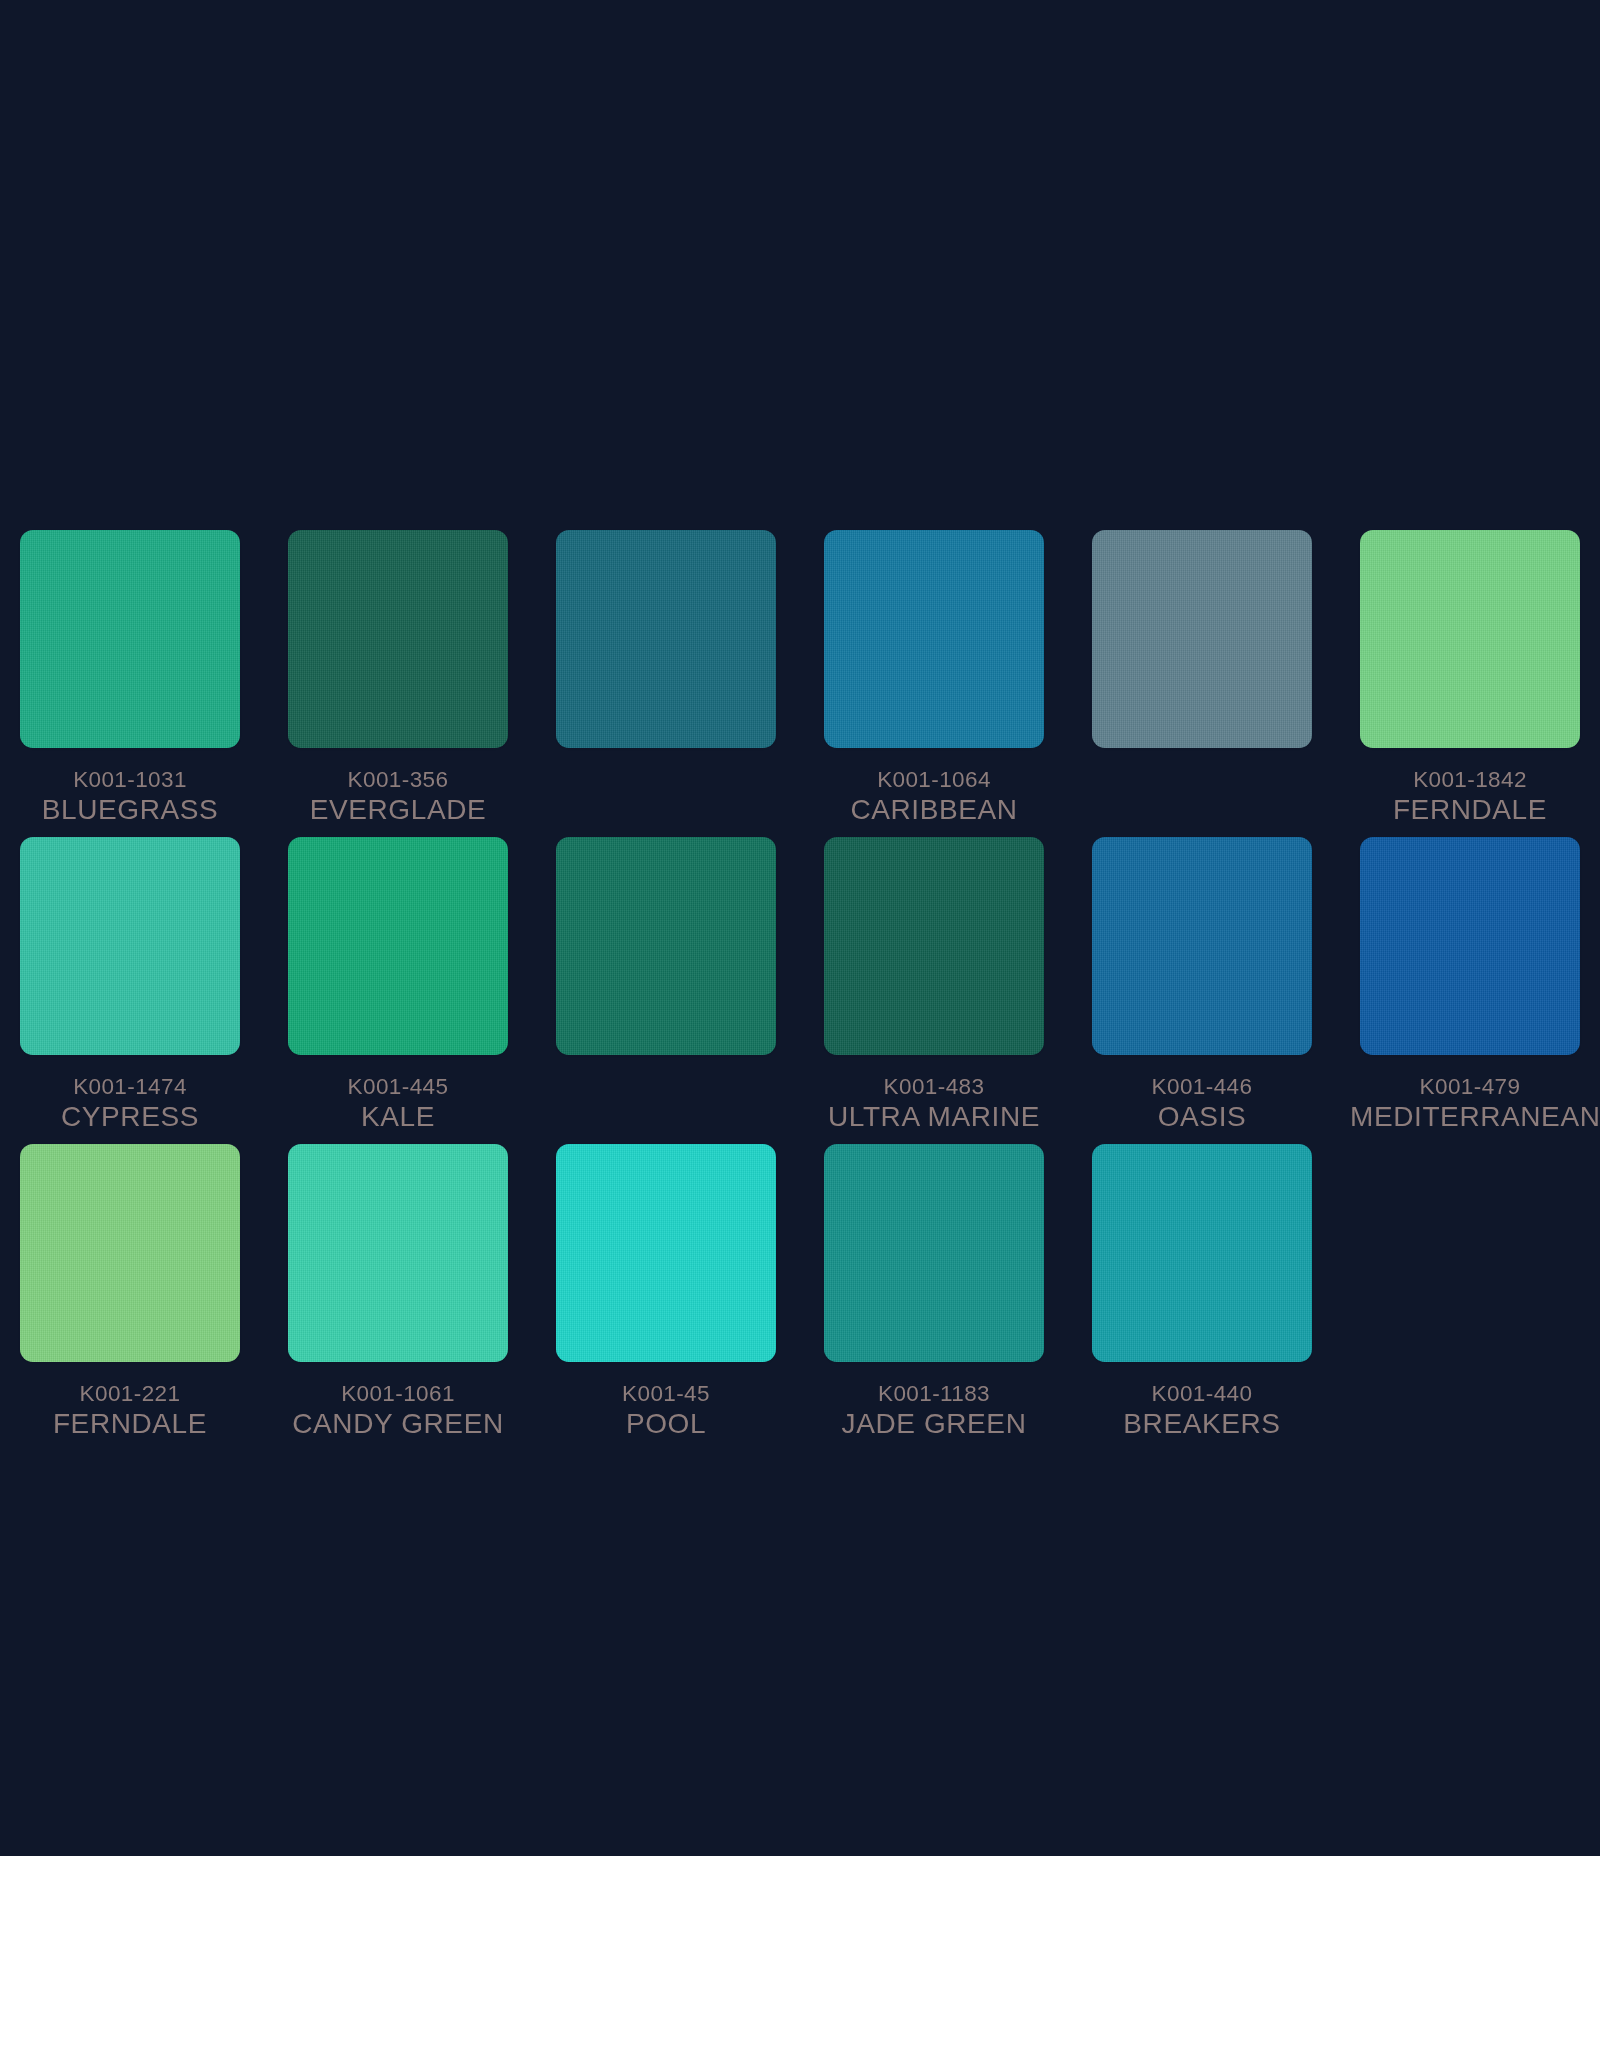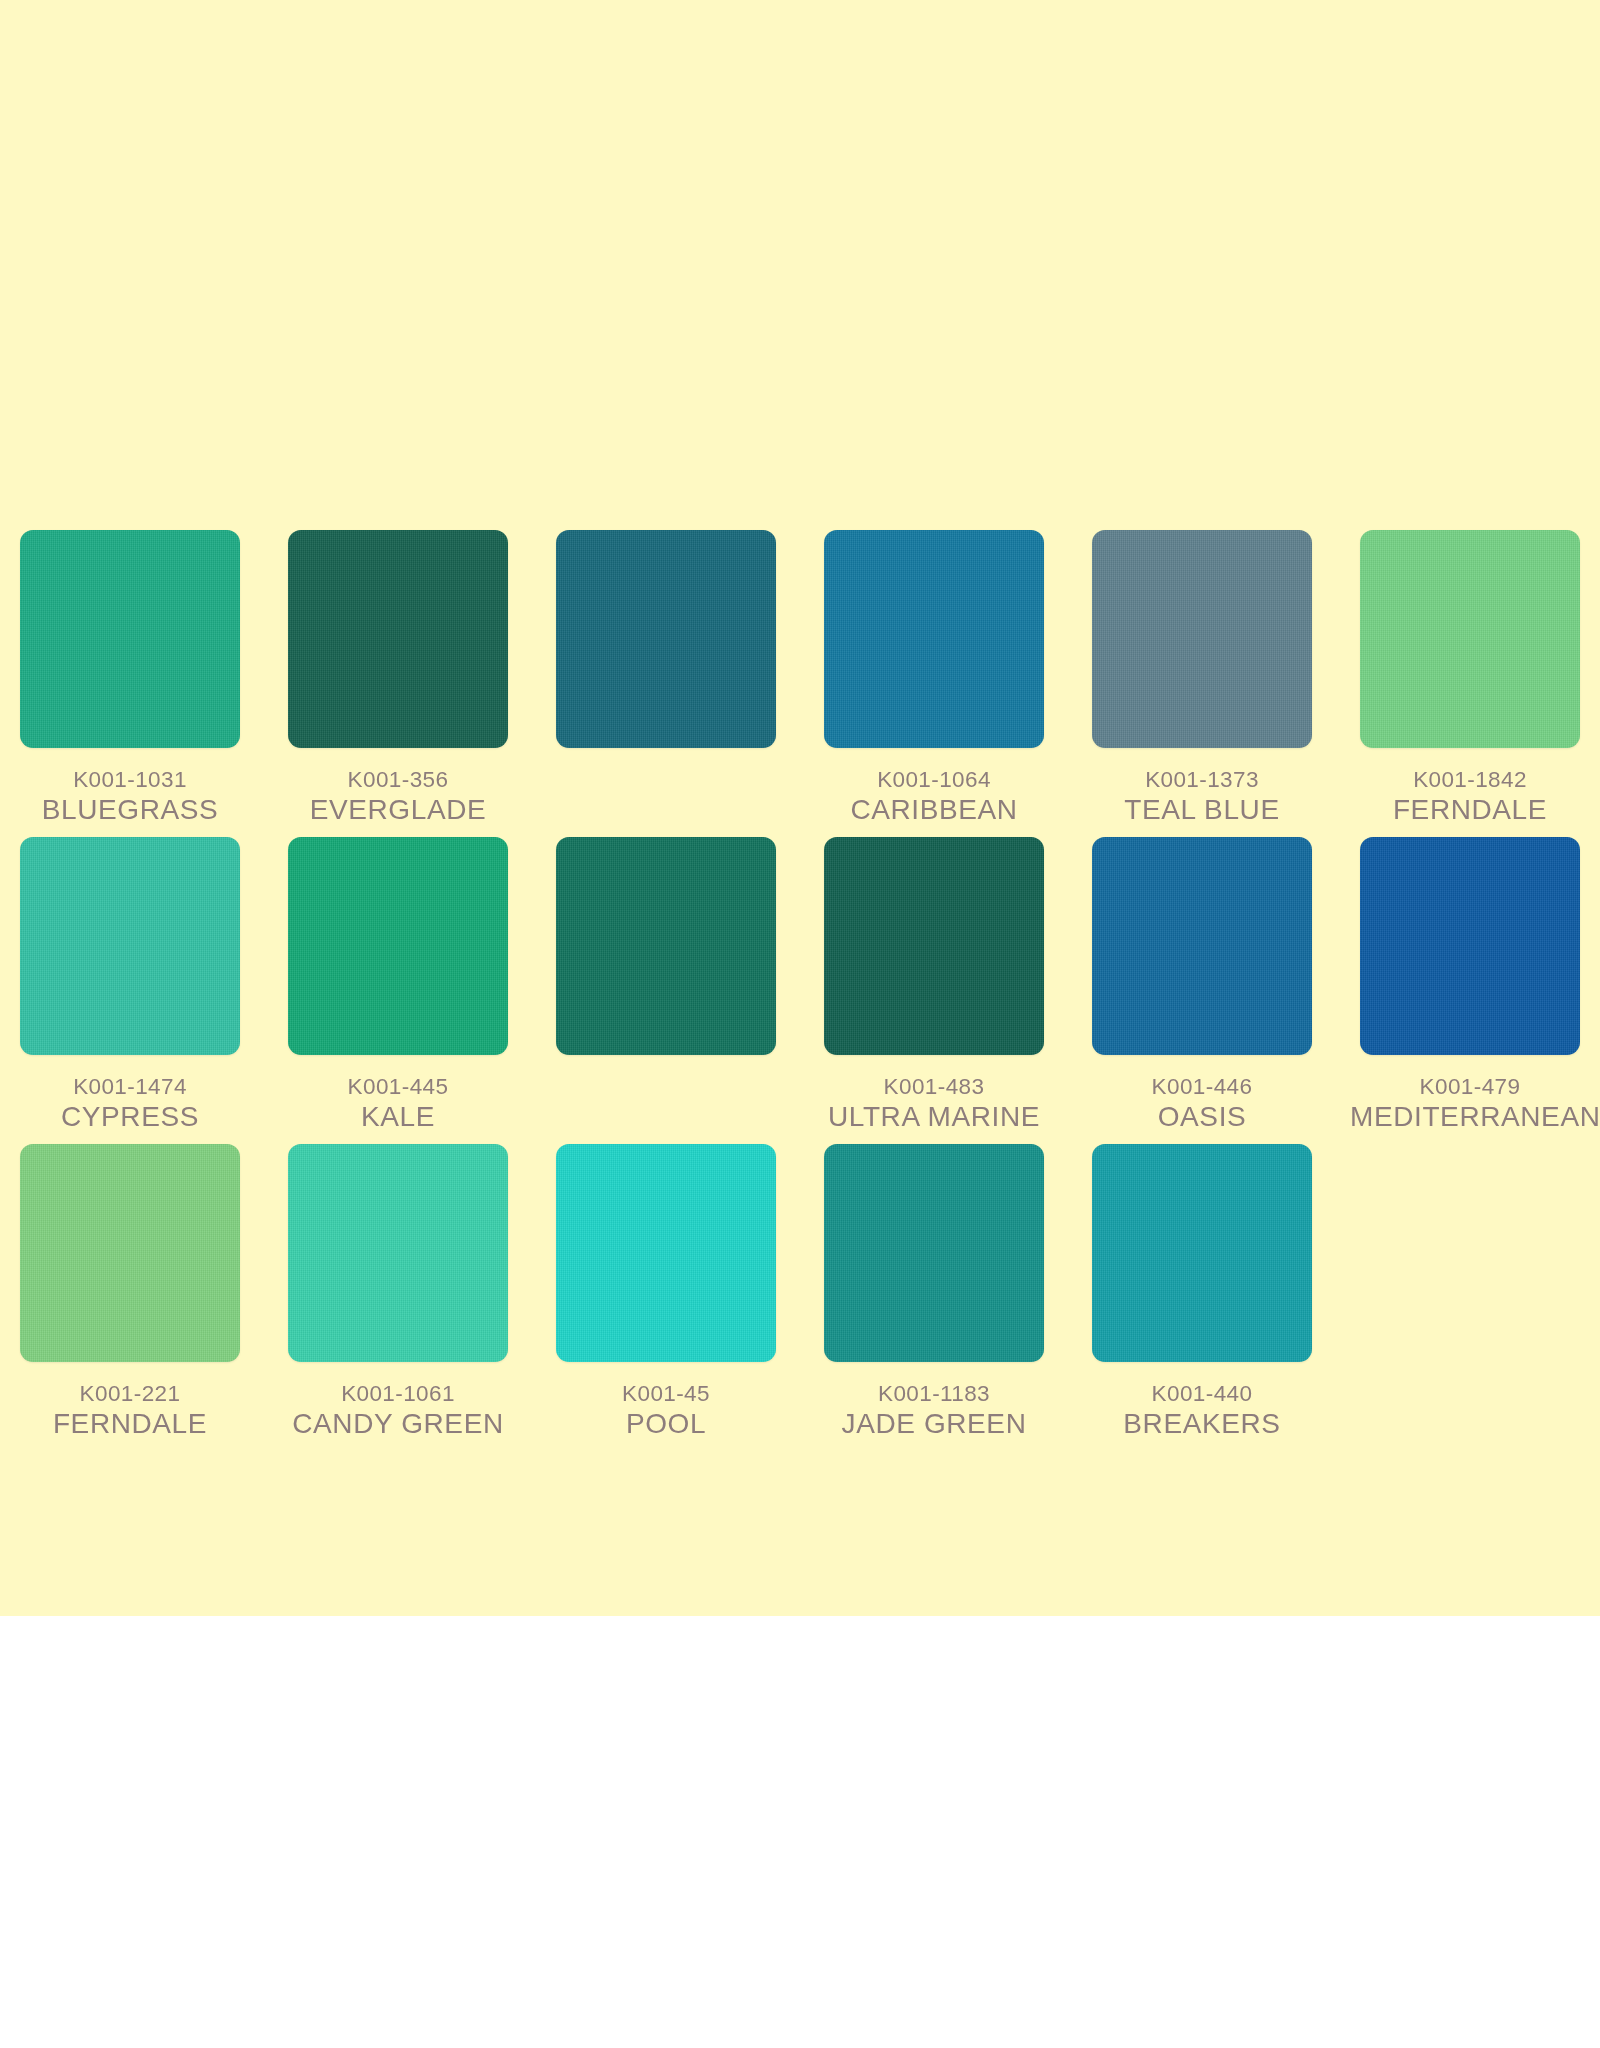--- a/index.html
+++ b/index.html
@@ -10,22 +10,22 @@
   body {
     width: 1600px;
     height: 2048px;
     font-family: "Liberation Sans", sans-serif;
     -webkit-font-smoothing: antialiased;
   }
 
   #sheet {
     position: relative;
     width: 1600px;
-    height: 1616px;
-    background: #fef9c3;
+    height: 1856px;
+    background: #0f172a;
     box-sizing: border-box;
   }
 
   #swatch-grid {
     position: absolute;
     left: 20px;
     top: 530px;
     width: 1560px;
     display: grid;
     grid-template-columns: repeat(6, 220px);
@@ -108,24 +108,20 @@
       </div>
       <div class="swatch-cell">
         <div class="swatch-chip" style="background-color: rgb(18, 120, 160);"></div>
         <div class="swatch-caption">
           <span class="swatch-code">K001-1064</span>
           <span class="swatch-name">CARIBBEAN</span>
         </div>
       </div>
       <div class="swatch-cell">
         <div class="swatch-chip" style="background-color: rgb(94, 128, 141);"></div>
-        <div class="swatch-caption">
-          <span class="swatch-code">K001-1373</span>
-          <span class="swatch-name">TEAL BLUE</span>
-        </div>
       </div>
       <div class="swatch-cell">
         <div class="swatch-chip" style="background-color: rgb(116, 209, 132);"></div>
         <div class="swatch-caption">
           <span class="swatch-code">K001-1842</span>
           <span class="swatch-name">FERNDALE</span>
         </div>
       </div>
       <div class="swatch-cell">
         <div class="swatch-chip" style="background-color: rgb(51, 192, 164);"></div>

